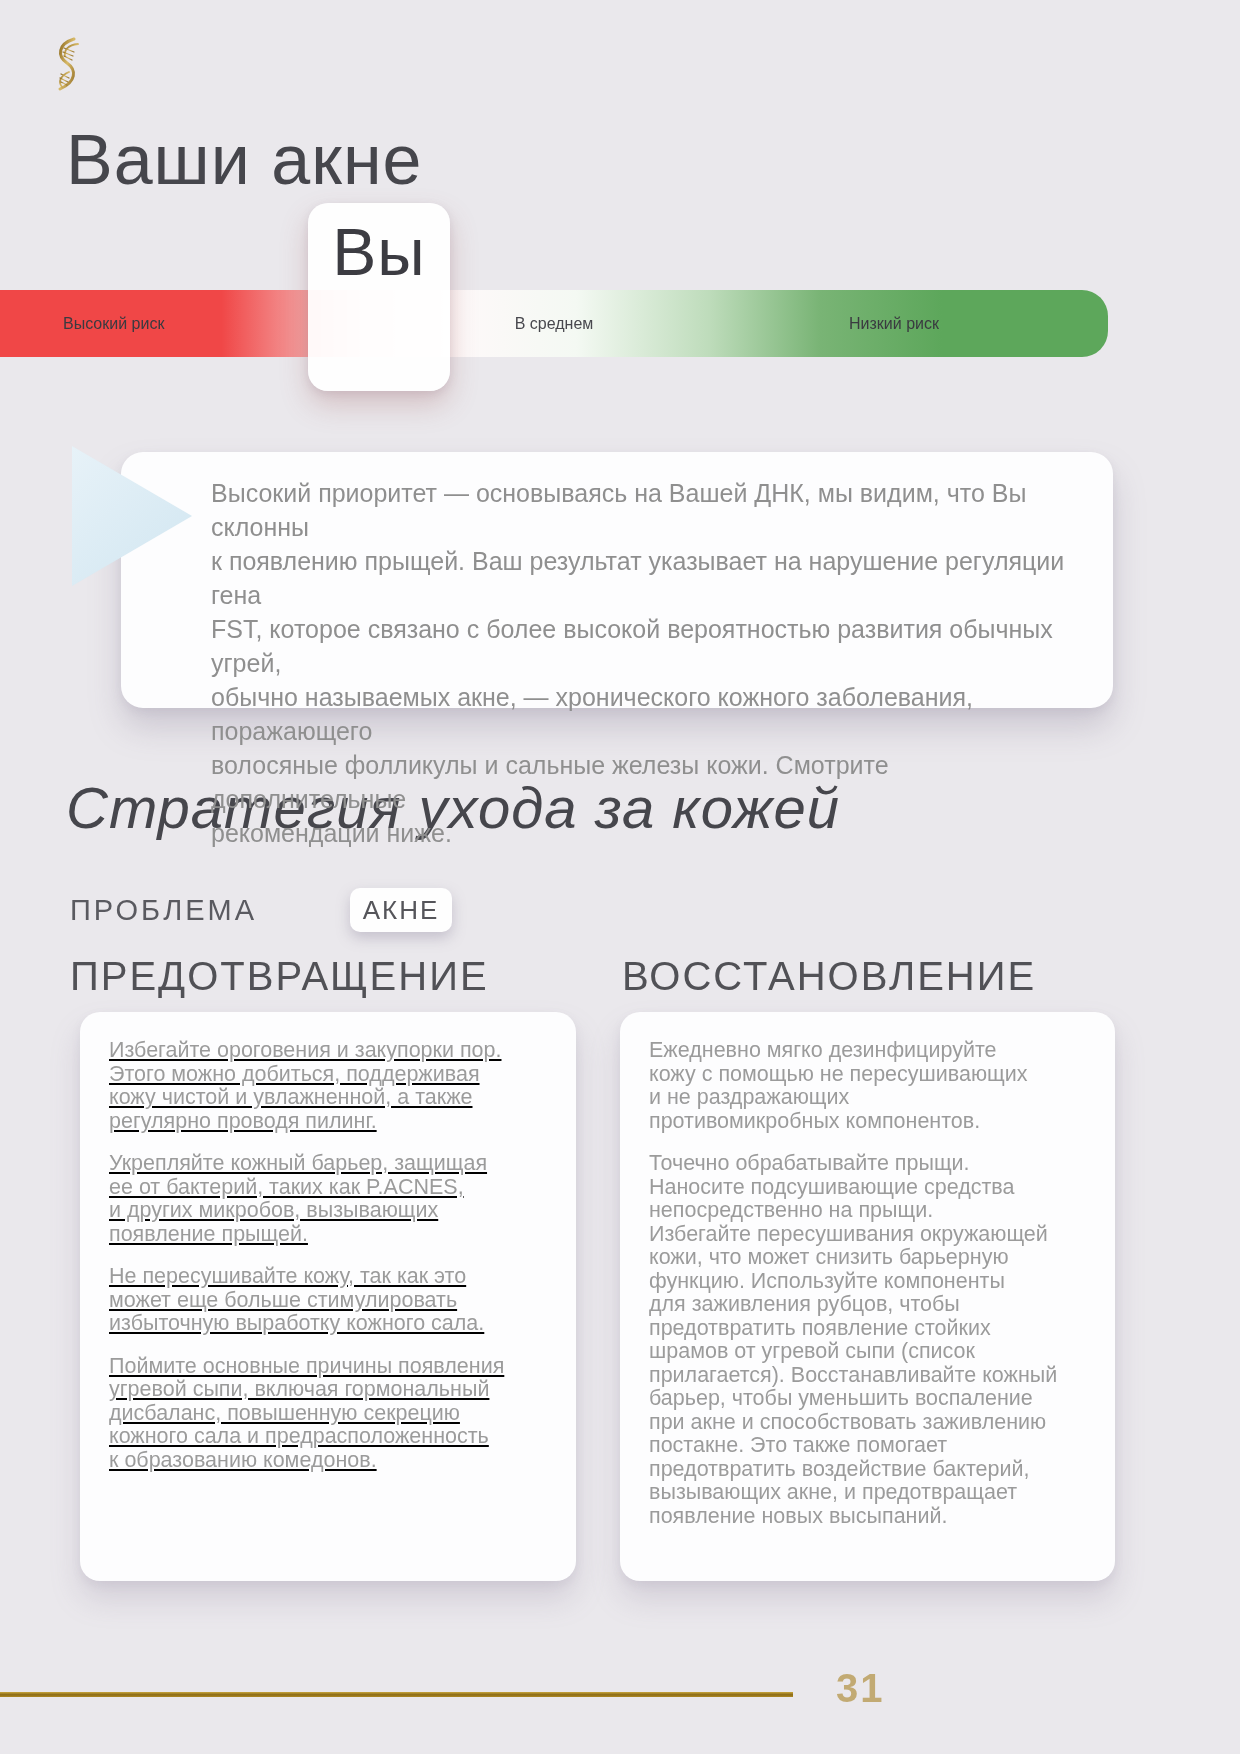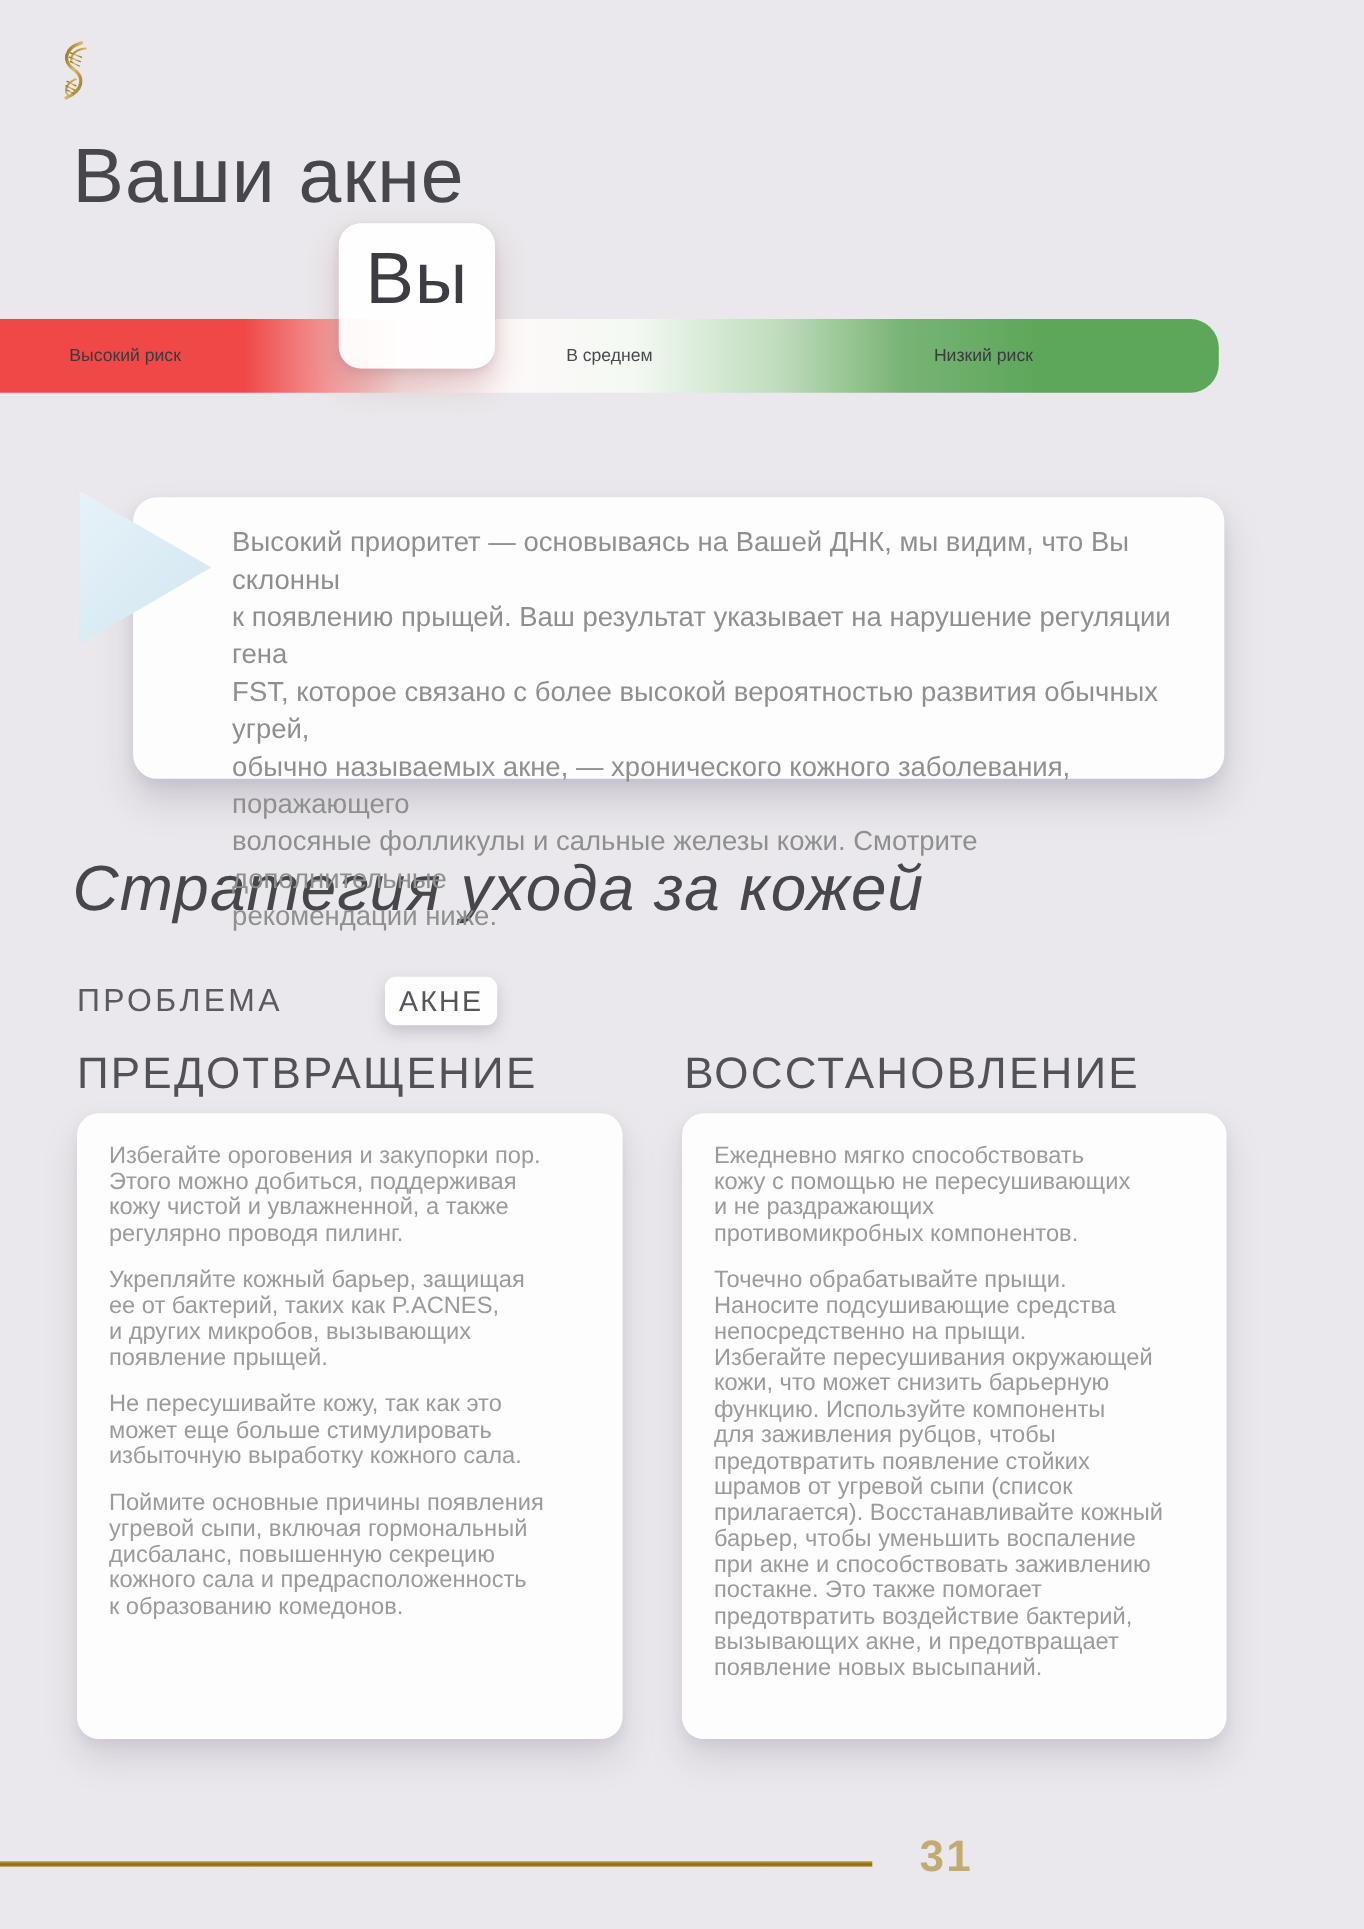--- a/index.html
+++ b/index.html
@@ -25,21 +25,21 @@
       #79b475 74%, #5da75b 85%, #5da75b 100%);
   }
   .risk-label{
     position:absolute;top:0;height:67px;line-height:67px;
     font-size:16px;font-weight:400;color:#3a3a40;white-space:nowrap;
   }
   .risk-label.high{left:63px;}
   .risk-label.medium{left:473px;width:162px;text-align:center;color:#48484e;}
   .risk-label.low{left:849px;}
   .you-card{
-    position:absolute;left:308px;top:203px;width:142px;height:132px;
+    position:absolute;left:308px;top:203px;width:142px;height:188px;
     background:rgba(255,255,255,.93);border-radius:20px;z-index:2;
     box-shadow:0 14px 28px rgba(150,80,80,.25), 0 3px 8px rgba(120,110,140,.15);
     display:flex;justify-content:center;align-items:flex-start;
   }
   .you-card span{
     font-size:66px;font-weight:200;color:#3c3c42;line-height:1;margin-top:16px;letter-spacing:1px;
   }
   
   .note-card{
     position:absolute;left:121px;top:452px;width:992px;height:256px;
@@ -77,21 +77,21 @@
     position:absolute;top:954px;
     font-size:40px;font-weight:300;letter-spacing:2px;color:#515156;white-space:nowrap;
   }
   .col-head.left{left:70px;}
   .col-head.right{left:622px;}
   .text-card{
     position:absolute;top:1012px;height:569px;background:#fdfdfe;border-radius:20px;
     box-shadow:0 18px 30px rgba(130,120,145,.22), 0 4px 10px rgba(130,120,145,.10);
     box-sizing:border-box;padding:27px 24px 0 29px;overflow:hidden;z-index:1;
   }
-  .text-card.left{left:70px;width:496px;}
+  .text-card.left{left:80px;width:496px;text-decoration:underline;}
   .text-card.right{left:620px;width:495px;}
   .text-card p{
     margin:0 0 19px 0;font-size:21.5px;font-weight:300;line-height:23.5px;color:#9b9b9b;
     white-space:pre-line;
   }
   
   .gold-line{
     position:absolute;left:0;top:1692px;width:793px;height:5px;
     background:linear-gradient(180deg,#c9a53c 0%,#8a6a16 55%,#b08a24 100%);
   }
@@ -172,21 +172,21 @@
 может еще больше стимулировать
 избыточную выработку кожного сала.</p>
     <p>Поймите основные причины появления
 угревой сыпи, включая гормональный
 дисбаланс, повышенную секрецию
 кожного сала и предрасположенность
 к образованию комедонов.</p>
   </div>
 
   <div class="text-card right">
-    <p>Ежедневно мягко способствовать
+    <p>Ежедневно мягко дезинфицируйте
 кожу с помощью не пересушивающих
 и не раздражающих
 противомикробных компонентов.</p>
     <p>Точечно обрабатывайте прыщи.
 Наносите подсушивающие средства
 непосредственно на прыщи.
 Избегайте пересушивания окружающей
 кожи, что может снизить барьерную
 функцию. Используйте компоненты
 для заживления рубцов, чтобы

